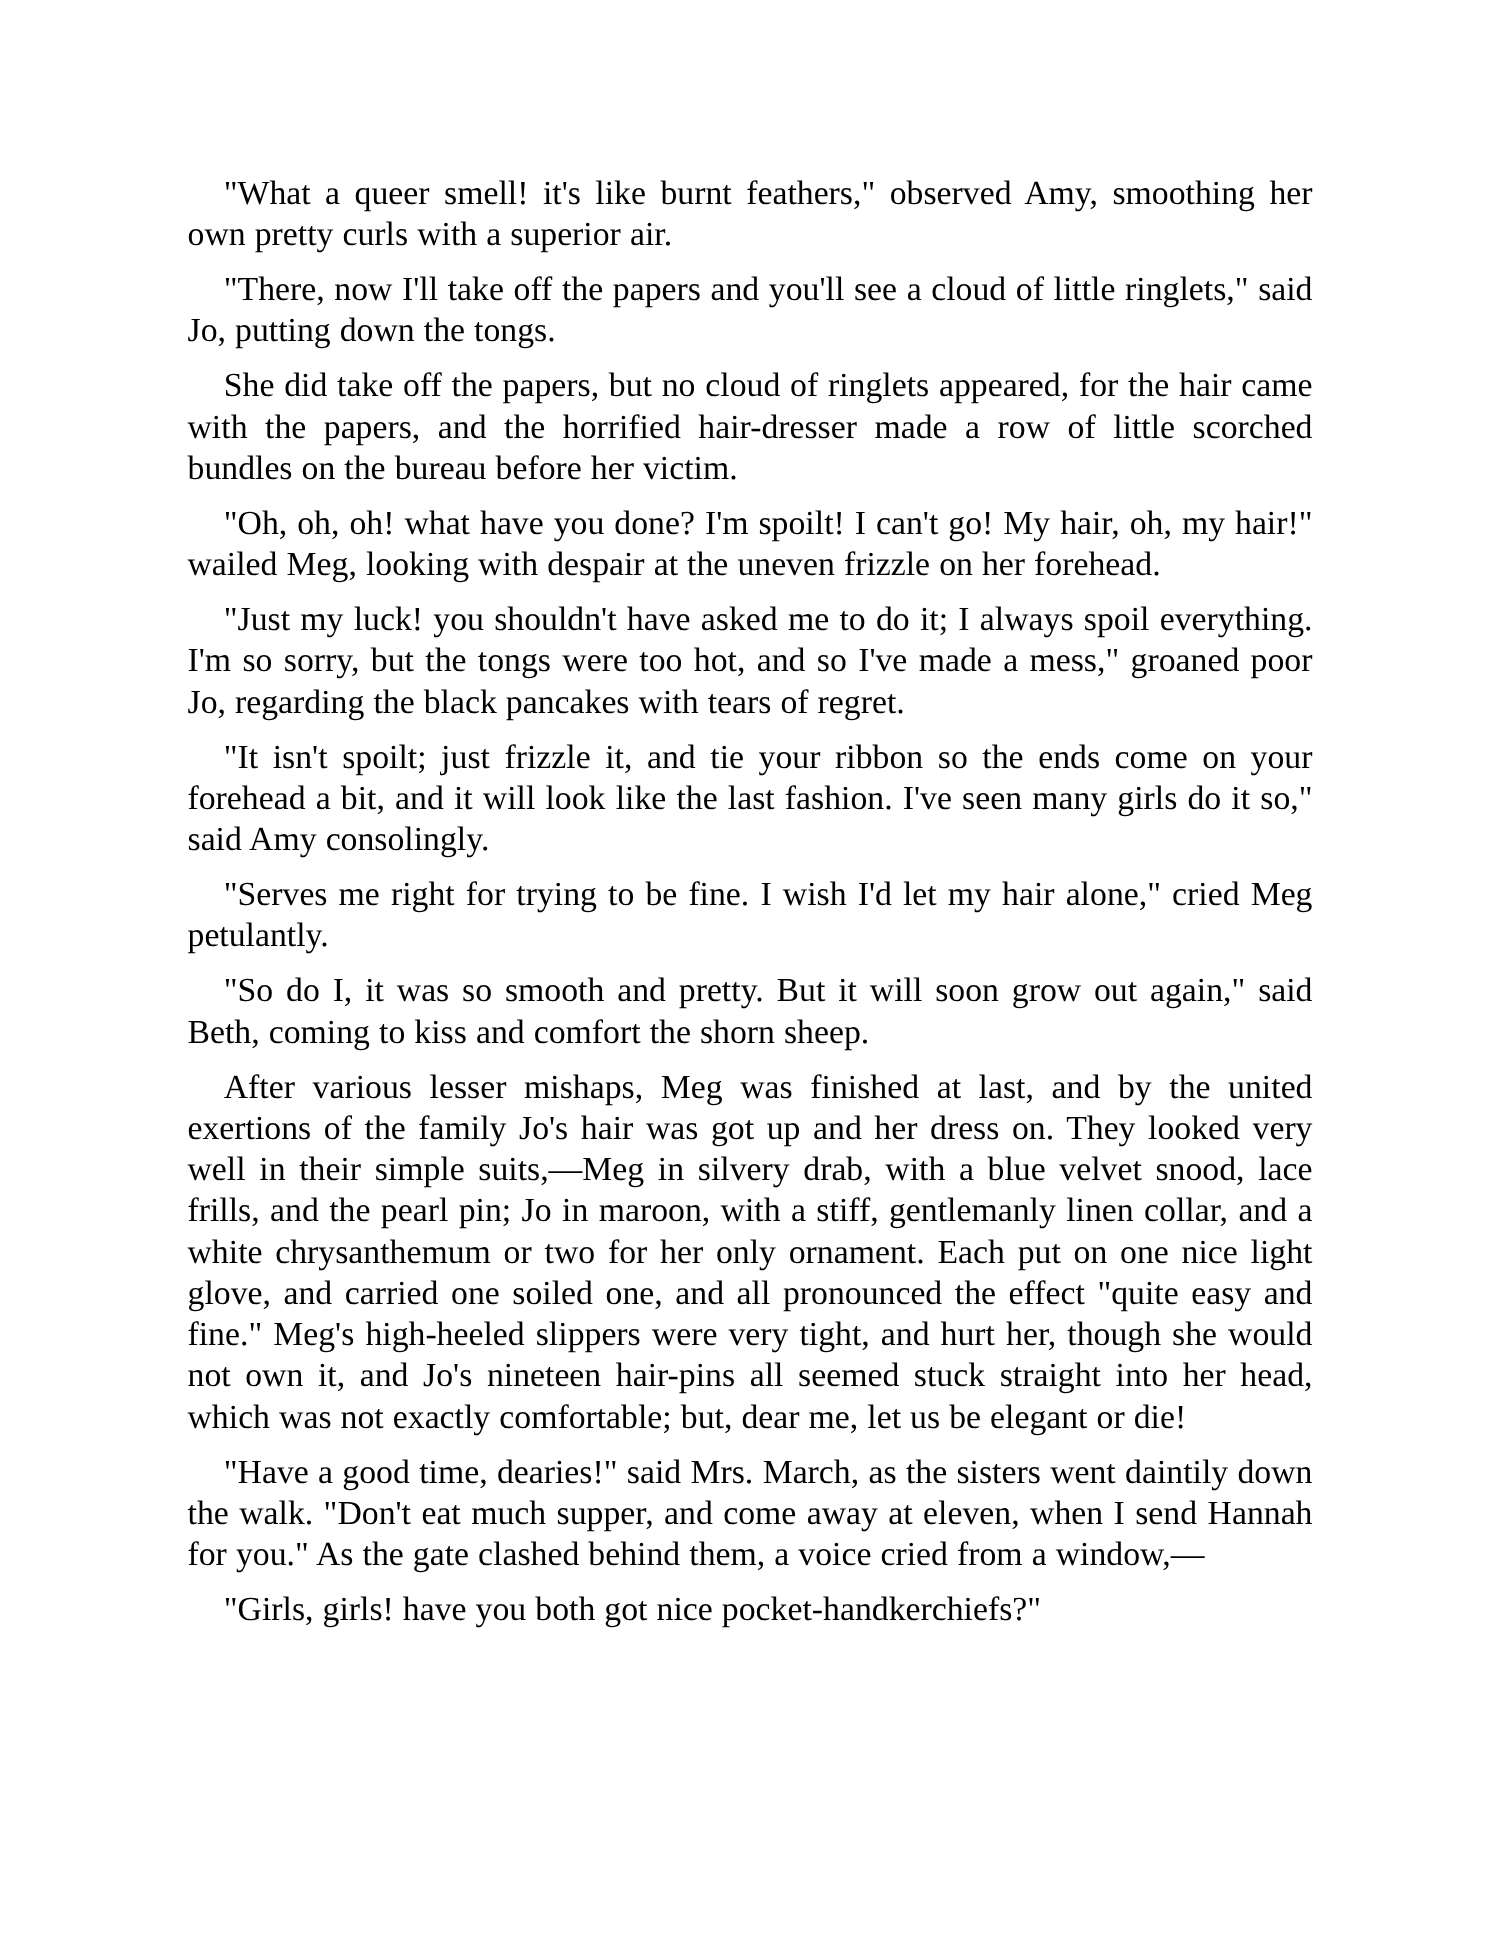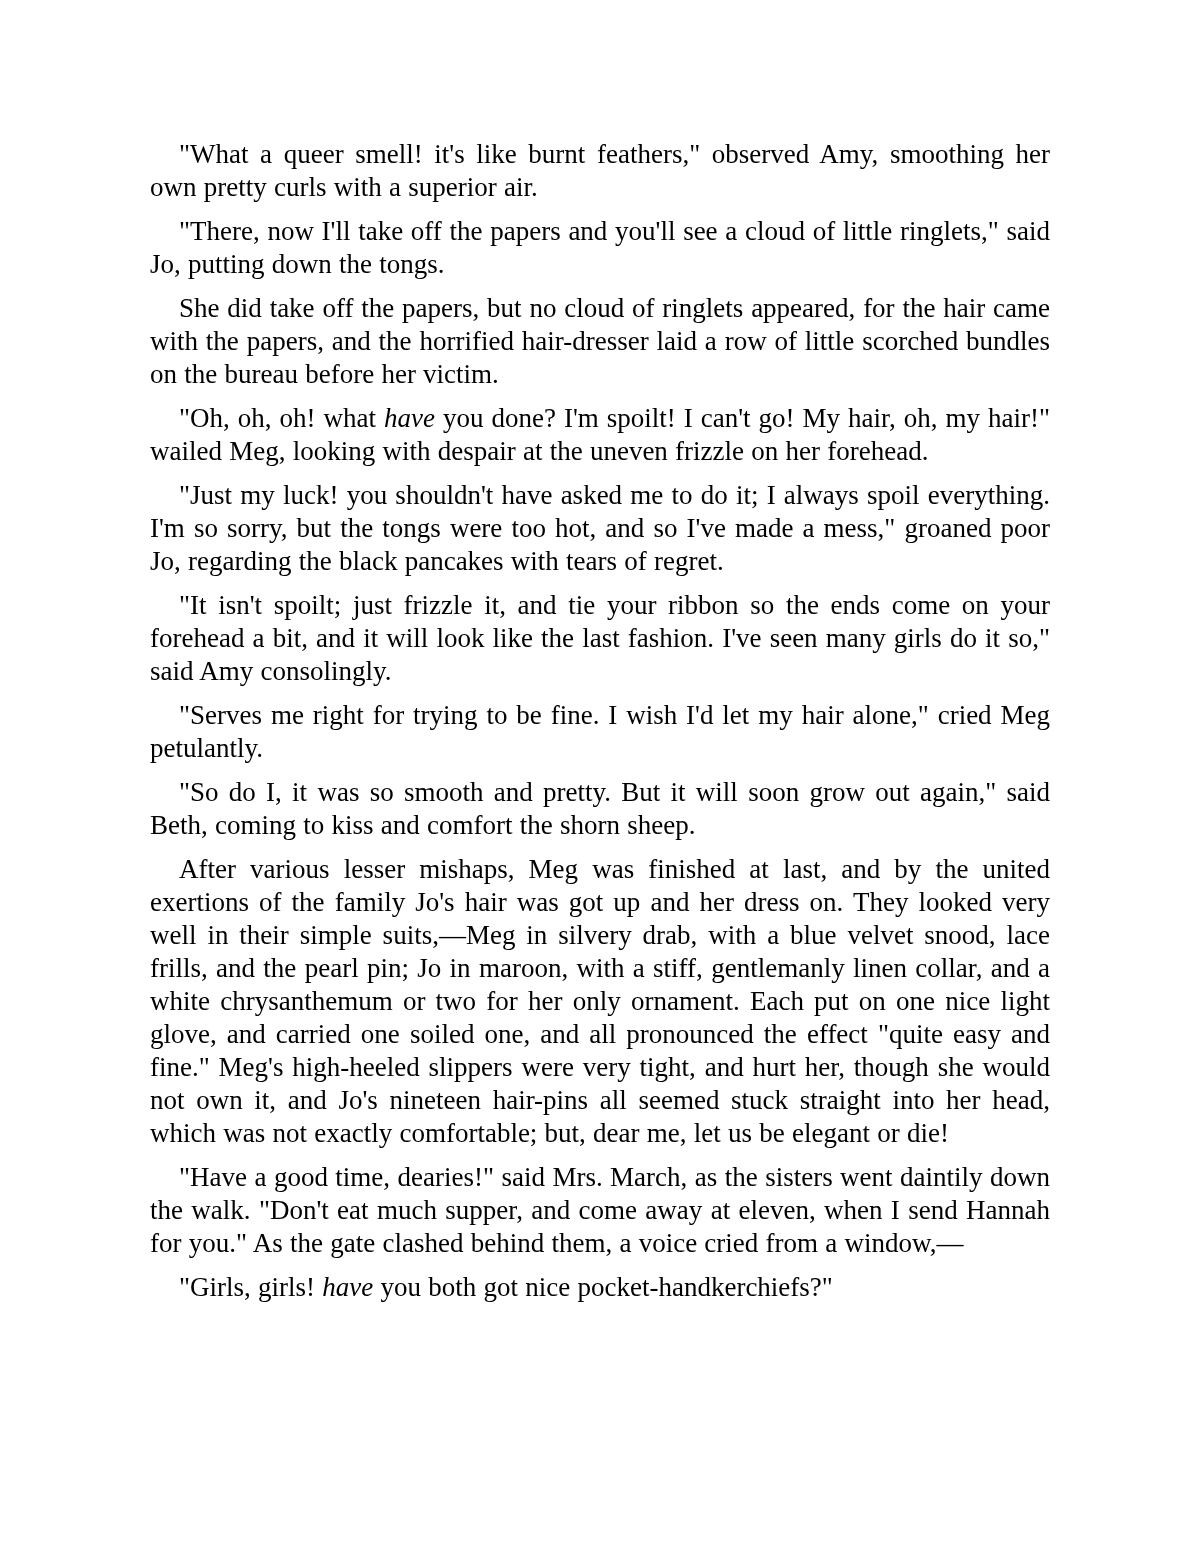--- a/index.html
+++ b/index.html
@@ -25,31 +25,30 @@
     font-family: "Liberation Serif", "DejaVu Serif", serif;
     font-size: 27px;
     line-height: 33px;
     color: #000000;
     text-align: justify;
     text-indent: 29px;
     margin: 0 0 11px 0;
     word-spacing: 0.5px;
   }
   .text-column p span.seg-italic {
-    font-style: italic;
   }
 </style>
 </head>
 <body>
 
 <div class="page">
   <div class="text-column" id="text-column">
       <p><span>"What a queer smell! it's like burnt feathers," observed Amy, smoothing her own pretty curls with a superior air.</span></p>
       <p><span>"There, now I'll take off the papers and you'll see a cloud of little ringlets," said Jo, putting down the tongs.</span></p>
-      <p><span>She did take off the papers, but no cloud of ringlets appeared, for the hair came with the papers, and the horrified hair-dresser laid a row of little scorched bundles on the bureau before her victim.</span></p>
+      <p><span>She did take off the papers, but no cloud of ringlets appeared, for the hair came with the papers, and the horrified hair-dresser made a row of little scorched bundles on the bureau before her victim.</span></p>
       <p><span>"Oh, oh, oh! what </span><span class="seg-italic">have</span><span> you done? I'm spoilt! I can't go! My hair, oh, my hair!" wailed Meg, looking with despair at the uneven frizzle on her forehead.</span></p>
       <p><span>"Just my luck! you shouldn't have asked me to do it; I always spoil everything. I'm so sorry, but the tongs were too hot, and so I've made a mess," groaned poor Jo, regarding the black pancakes with tears of regret.</span></p>
       <p><span>"It isn't spoilt; just frizzle it, and tie your ribbon so the ends come on your forehead a bit, and it will look like the last fashion. I've seen many girls do it so," said Amy consolingly.</span></p>
       <p><span>"Serves me right for trying to be fine. I wish I'd let my hair alone," cried Meg petulantly.</span></p>
       <p><span>"So do I, it was so smooth and pretty. But it will soon grow out again," said Beth, coming to kiss and comfort the shorn sheep.</span></p>
       <p><span>After various lesser mishaps, Meg was finished at last, and by the united exertions of the family Jo's hair was got up and her dress on. They looked very well in their simple suits,—Meg in silvery drab, with a blue velvet snood, lace frills, and the pearl pin; Jo in maroon, with a stiff, gentlemanly linen collar, and a white chrysanthemum or two for her only ornament. Each put on one nice light glove, and carried one soiled one, and all pronounced the effect "quite easy and fine." Meg's high-heeled slippers were very tight, and hurt her, though she would not own it, and Jo's nineteen hair-pins all seemed stuck straight into her head, which was not exactly comfortable; but, dear me, let us be elegant or die!</span></p>
       <p><span>"Have a good time, dearies!" said Mrs. March, as the sisters went daintily down the walk. "Don't eat much supper, and come away at eleven, when I send Hannah for you." As the gate clashed behind them, a voice cried from a window,—</span></p>
       <p><span>"Girls, girls! </span><span class="seg-italic">have</span><span> you both got nice pocket-handkerchiefs?"</span></p>
     </div>
 </div>

